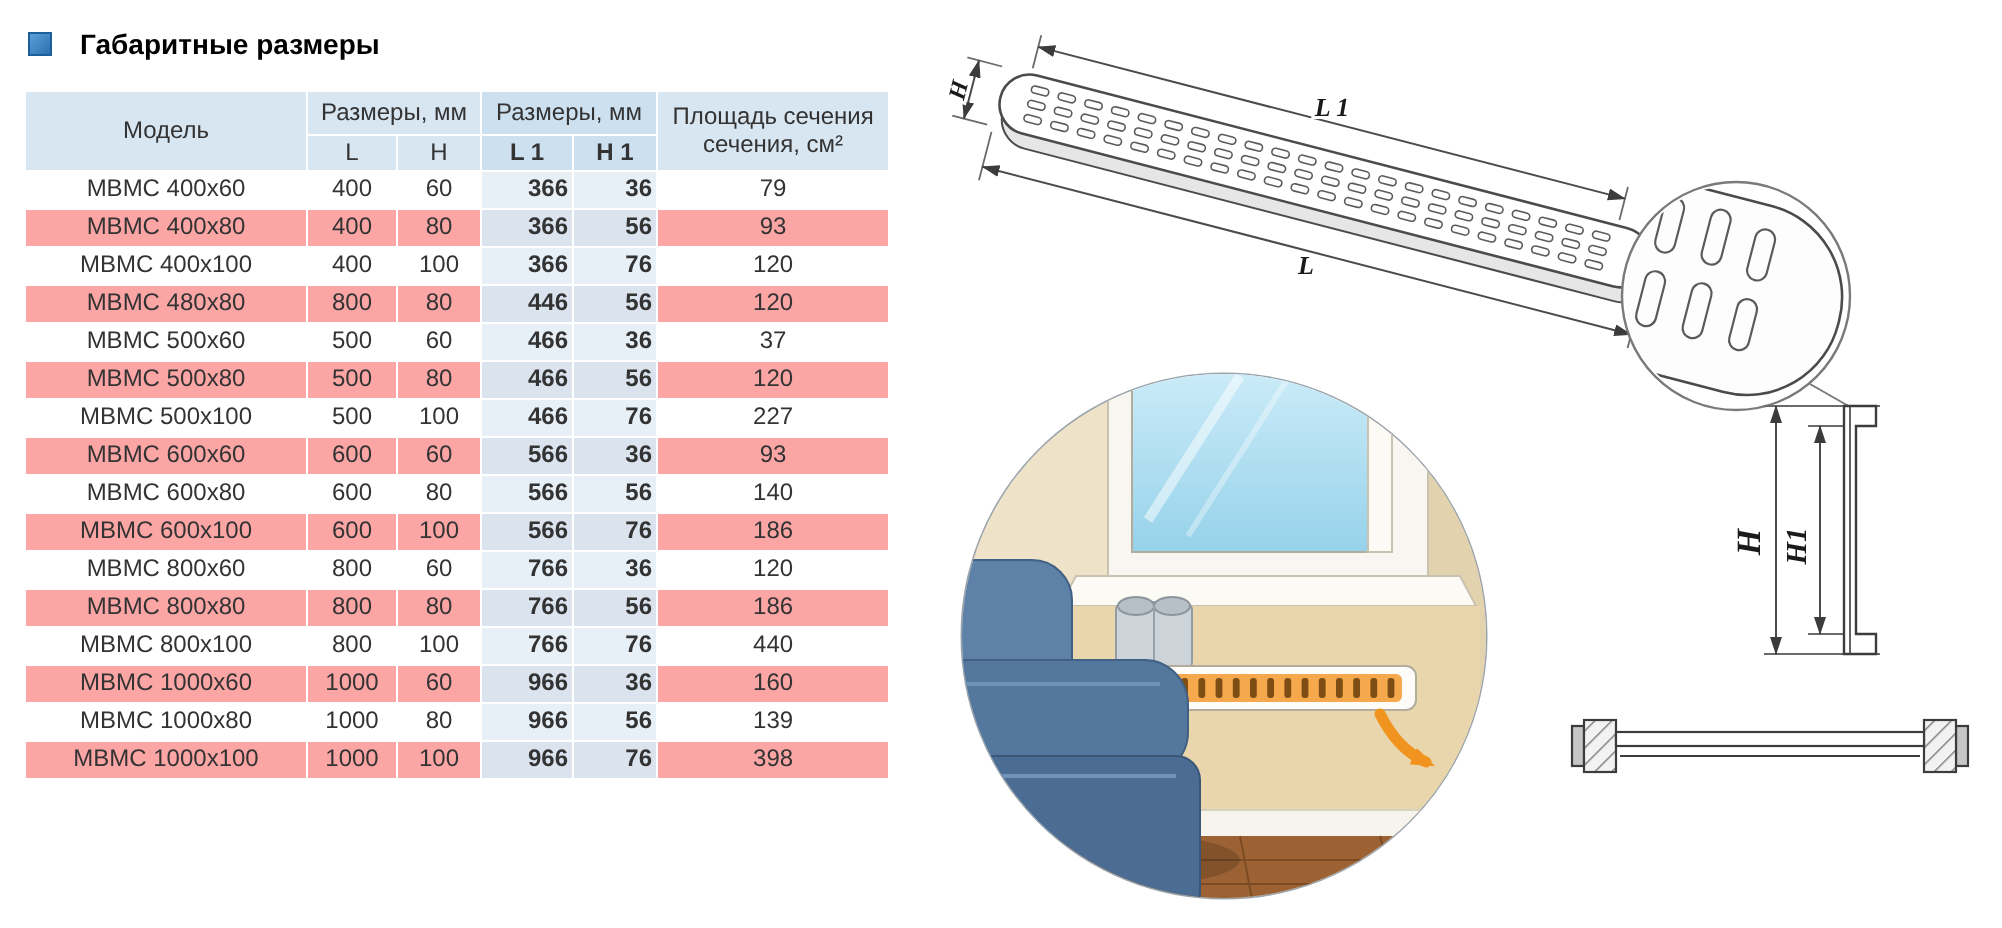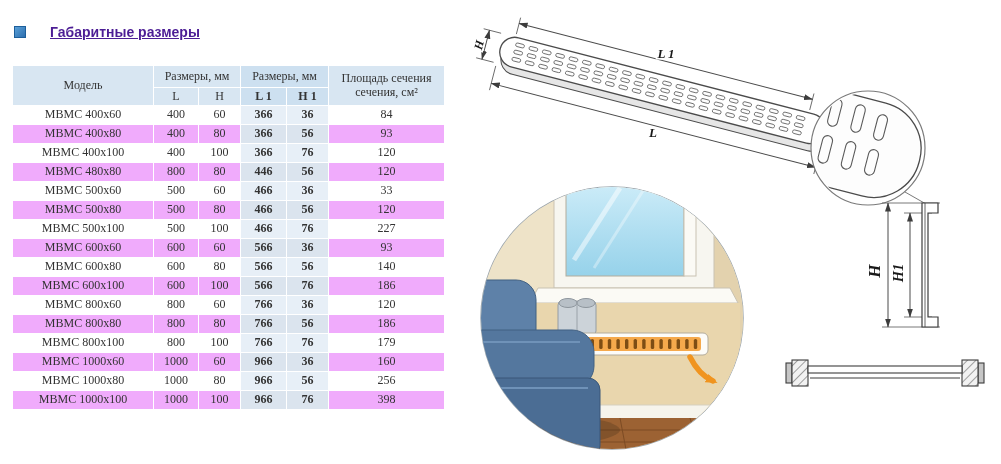--- a/index.html
+++ b/index.html
@@ -3,34 +3,34 @@
 <meta charset="utf-8">
 <style>
   html,body{margin:0;padding:0;}
   body{
     width:1001px;height:464px;position:relative;overflow:hidden;
     background:#ffffff;font-family:"Liberation Sans",sans-serif;
   }
   .left-pane{position:absolute;left:12px;top:6px;width:452px;}
   .title-row{display:flex;align-items:center;gap:8px;margin:2px 0 9px 2px;}
   .bullet{width:10px;height:10px;background:linear-gradient(135deg,#5aa0d8,#2d6faf);border:1px solid #1d5f9b;}
-  .section-title{font-size:14px;font-weight:bold;color:#4c1d95;margin:16px;text-decoration:underline;}
-  table.dims{border-collapse:collapse;table-layout:fixed;width:432px;font-family:Liberation Serif, serif;}
+  .section-title{font-size:14px;font-weight:bold;color:#000000;margin:6px;}
+  table.dims{border-collapse:collapse;table-layout:fixed;width:432px;}
   table.dims th,table.dims td{
     border:1px solid #ffffff;text-align:center;vertical-align:middle;
     font-size:12px;color:#333;padding:0 2px;height:18px;line-height:1.1;
   }
   thead th{background:#d8e6f2;font-weight:normal;}
   thead th.hb{background:#cde0f0;}
   thead th.bold{font-weight:bold;}
   thead tr.h1 th{height:21px;}
   thead tr.h2 th{height:17px;}
   tbody td{background:#ffffff;}
-  tbody tr.alt td{background:#f0abfc;}
-  tbody td.c-l1,tbody td.c-h1{background:#e7eff7;font-weight:bold;}
+  tbody tr.alt td{background:#fca5a5;}
+  tbody td.c-l1,tbody td.c-h1{background:#e7eff7;font-weight:bold;text-align:right;}
   tbody tr.alt td.c-l1,tbody tr.alt td.c-h1{background:#dbe4ee;font-weight:bold;}
   .diagram{position:absolute;left:470px;top:0;}
   .dim-line{stroke:#4b4b4b;stroke-width:1;}
   .ext-line{stroke:#6a6a6a;stroke-width:0.9;}
   .dim-label{
     font-family:"Liberation Serif",serif;font-style:italic;font-weight:bold;
     fill:#1a1a1a;paint-order:stroke;stroke:#ffffff;stroke-width:3px;
   }
 </style>
 </head>
@@ -64,21 +64,21 @@
         <th class="hb bold">H 1</th>
       </tr>
     </thead>
     <tbody>
         <tr>
           <td class="c-model">МВМС 400x60</td>
           <td class="c-l">400</td>
           <td class="c-h">60</td>
           <td class="c-l1">366</td>
           <td class="c-h1">36</td>
-          <td class="c-area">84</td>
+          <td class="c-area">79</td>
         </tr>
         <tr class="alt">
           <td class="c-model">МВМС 400x80</td>
           <td class="c-l">400</td>
           <td class="c-h">80</td>
           <td class="c-l1">366</td>
           <td class="c-h1">56</td>
           <td class="c-area">93</td>
         </tr>
         <tr>
@@ -96,21 +96,21 @@
           <td class="c-l1">446</td>
           <td class="c-h1">56</td>
           <td class="c-area">120</td>
         </tr>
         <tr>
           <td class="c-model">МВМС 500x60</td>
           <td class="c-l">500</td>
           <td class="c-h">60</td>
           <td class="c-l1">466</td>
           <td class="c-h1">36</td>
-          <td class="c-area">33</td>
+          <td class="c-area">37</td>
         </tr>
         <tr class="alt">
           <td class="c-model">МВМС 500x80</td>
           <td class="c-l">500</td>
           <td class="c-h">80</td>
           <td class="c-l1">466</td>
           <td class="c-h1">56</td>
           <td class="c-area">120</td>
         </tr>
         <tr>
@@ -160,37 +160,37 @@
           <td class="c-l1">766</td>
           <td class="c-h1">56</td>
           <td class="c-area">186</td>
         </tr>
         <tr>
           <td class="c-model">МВМС 800x100</td>
           <td class="c-l">800</td>
           <td class="c-h">100</td>
           <td class="c-l1">766</td>
           <td class="c-h1">76</td>
-          <td class="c-area">179</td>
+          <td class="c-area">440</td>
         </tr>
         <tr class="alt">
           <td class="c-model">МВМС 1000x60</td>
           <td class="c-l">1000</td>
           <td class="c-h">60</td>
           <td class="c-l1">966</td>
           <td class="c-h1">36</td>
           <td class="c-area">160</td>
         </tr>
         <tr>
           <td class="c-model">МВМС 1000x80</td>
           <td class="c-l">1000</td>
           <td class="c-h">80</td>
           <td class="c-l1">966</td>
           <td class="c-h1">56</td>
-          <td class="c-area">256</td>
+          <td class="c-area">139</td>
         </tr>
         <tr class="alt">
           <td class="c-model">МВМС 1000x100</td>
           <td class="c-l">1000</td>
           <td class="c-h">100</td>
           <td class="c-l1">966</td>
           <td class="c-h1">76</td>
           <td class="c-area">398</td>
         </tr>
       </tbody>

